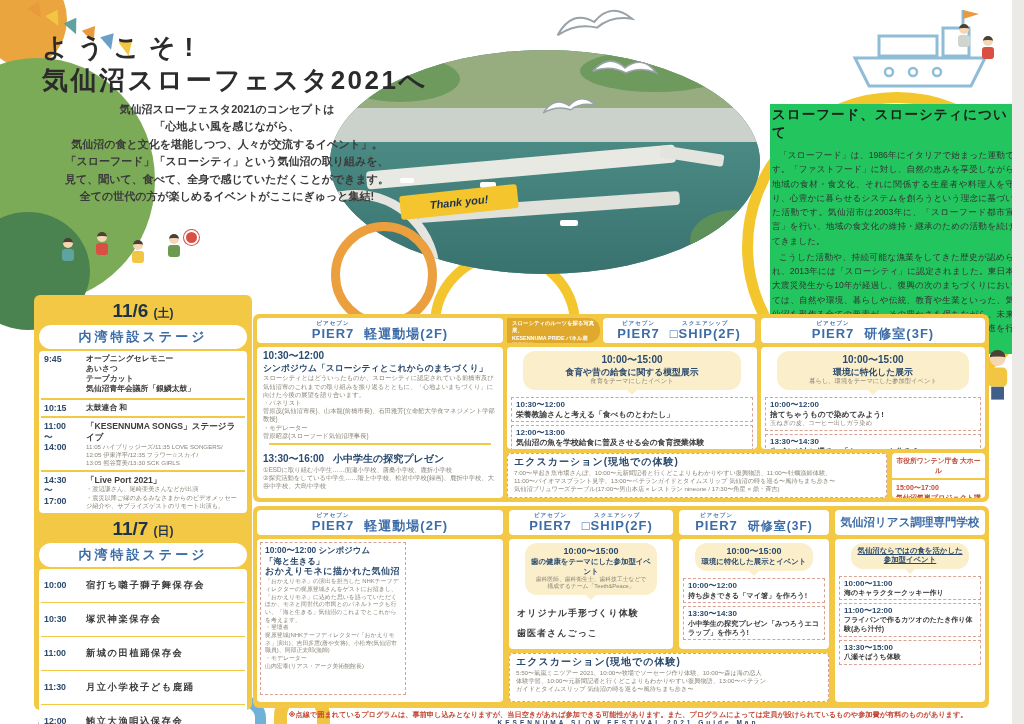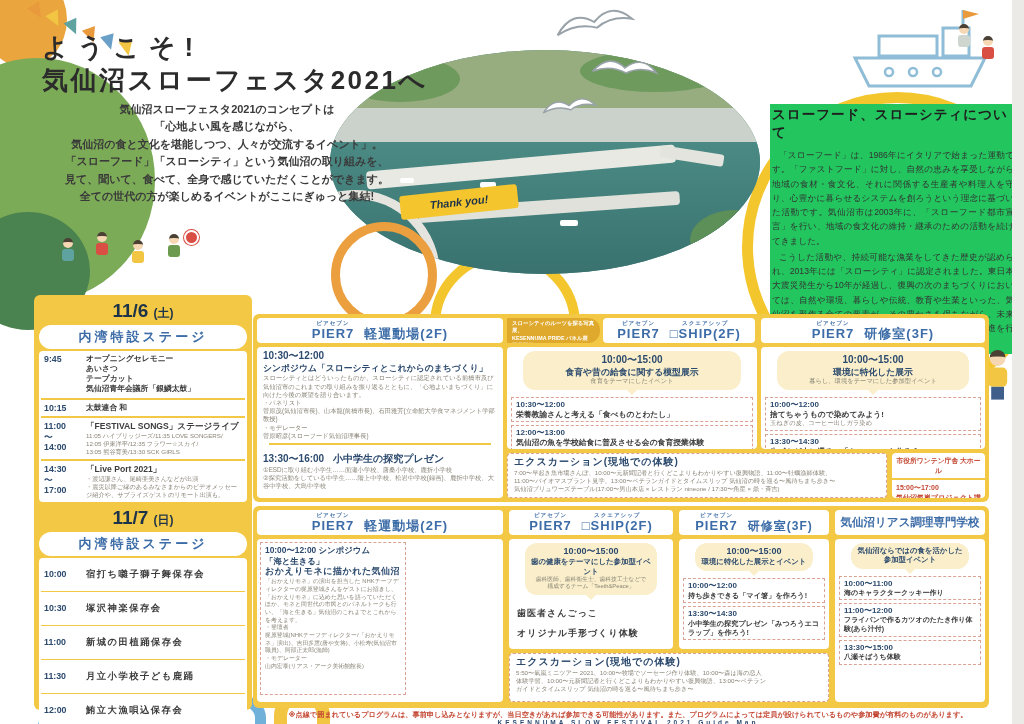--- a/index.html
+++ b/index.html
@@ -205,21 +205,21 @@
       </div>
       <div class="srow">
         <div class="stime pre">10:15</div>
         <div class="sbody pre">太鼓連合 和</div>
       </div>
       <div class="srow">
         <div class="stime pre">11:00
 〜
 14:00</div>
         <div style="flex:1;">
-          <div class="stitle">「FESTIVAL SONGS」ステージライブ</div>
+          <div class="stitle">「KESENNUMA SONGS」ステージライブ</div>
           <div class="sdet pre">11:05 ハイブリッジーズ/11:35 LOVE SONGERS/
 12:05 伊東洋平/12:35 フラワー☆スカイ/
 13:05 熊谷育美/13:30 SCK GIRLS</div>
         </div>
       </div>
       <div class="srow">
         <div class="stime pre">14:30
 〜
 17:00</div>
         <div style="flex:1;">
@@ -404,42 +404,42 @@
       </div>
     </div>
 
     <div class="abs wbd" style="left:256px;top:33px;width:164px;height:110px;">
       <div class="bubble">
         <div class="bt" style="font-size:9px;">10:00〜15:00</div>
         <div class="btt" style="font-size:7.4px;">歯の健康をテーマにした参加型イベント</div>
         <div class="bs pre" style="font-size:5.8px;">歯科医師、歯科衛生士、歯科技工士などで
 構成するチーム「Teeth&amp;Peace」</div>
       </div>
+      <div class="plain-item">オリジナル手形づくり体験</div>
       <div class="plain-item">歯医者さんごっこ</div>
-      <div class="plain-item">オリジナル手形づくり体験</div>
     </div>
 
     <div class="abs wbd" style="left:426px;top:33px;width:150px;height:110px;">
       <div class="bubble">
         <div class="bt" style="font-size:9px;">10:00〜15:00</div>
         <div class="btt" style="font-size:7.4px;">環境に特化した展示とイベント</div>
       </div>
       <div class="drow">
           <div class="dt">10:00〜12:00</div>
           <div class="dn" style="font-size:7.2px;">持ち歩きできる「マイ箸」を作ろう!</div>
         </div>
       <div class="drow">
           <div class="dt">13:30〜14:30</div>
           <div class="dn" style="font-size:7.2px;">小中学生の探究プレゼン「みつろうエコラップ」を作ろう!</div>
         </div>
     </div>
 
     <div class="abs wbd" style="left:582px;top:33px;width:150px;height:163px;">
       <div class="bubble">
-        <div class="btt pre" style="font-size:7.4px;">気仙沼ならではの食を活かした
+        <div class="btt pre" style="font-size:7.4px;text-decoration:underline;">気仙沼ならではの食を活かした
 参加型イベント</div>
       </div>
       <div class="drow">
           <div class="dt">10:00〜11:00</div>
           <div class="dn" style="font-size:7px;">海のキャラクタークッキー作り</div>
         </div>
       <div class="drow">
           <div class="dt">11:00〜12:00</div>
           <div class="dn" style="font-size:7px;">フライパンで作るカツオのたたき作り体験(あら汁付)</div>
         </div>

